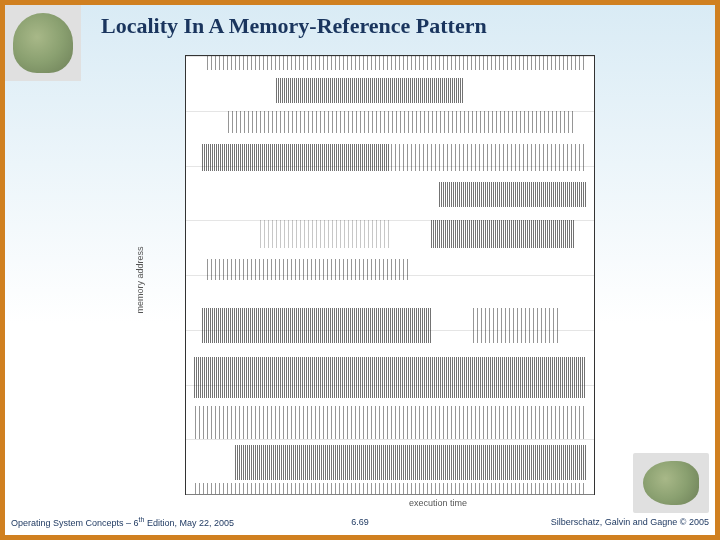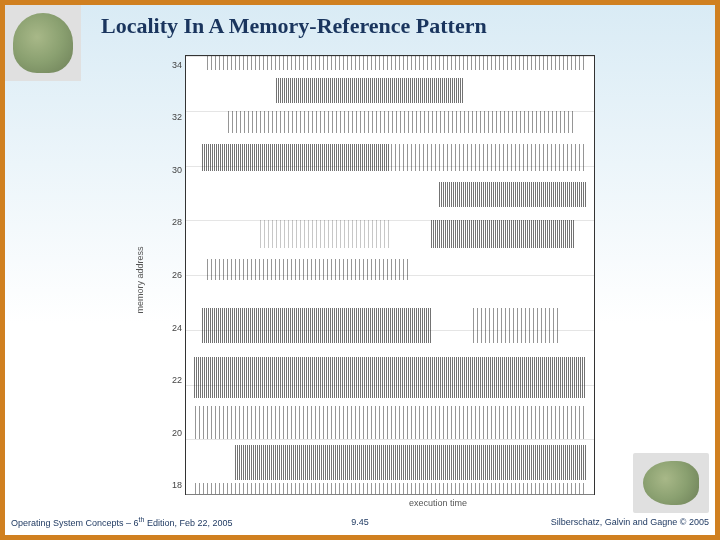--- a/index.html
+++ b/index.html
@@ -148,31 +148,20 @@
 <div class="outer-frame">
 
   <div class="top-badge">
     <div class="dino-top"></div>
   </div>
 
   <div class="title">Locality In A Memory-Reference Pattern</div>
 
   <div class="chart-area">
     <div class="y-label">memory address</div>
-    <div class="y-axis">
-      <span class="y-tick" style="top:2%">34</span>
-      <span class="y-tick" style="top:14%">32</span>
-      <span class="y-tick" style="top:26%">30</span>
-      <span class="y-tick" style="top:38%">28</span>
-      <span class="y-tick" style="top:50%">26</span>
-      <span class="y-tick" style="top:62%">24</span>
-      <span class="y-tick" style="top:74%">22</span>
-      <span class="y-tick" style="top:86%">20</span>
-      <span class="y-tick" style="top:98%">18</span>
-    </div>
     <div class="plot" id="plot">
         <div class="gridline" style="top: 100%;"></div>
         <div class="gridline" style="top: 87.5%;"></div>
         <div class="gridline" style="top: 75%;"></div>
         <div class="gridline" style="top: 62.5%;"></div>
         <div class="gridline" style="top: 50%;"></div>
         <div class="gridline" style="top: 37.5%;"></div>
         <div class="gridline" style="top: 25%;"></div>
         <div class="gridline" style="top: 12.5%;"></div>
         <div class="gridline" style="top: 0%;"></div>
@@ -194,19 +183,19 @@
       </div>
     <div class="x-label">execution time</div>
   </div>
 
   <div class="bottom-badge">
     <div class="dino-bottom"></div>
   </div>
 
   <div class="footer">
     <span>
-      <span>Operating System Concepts – 6</span><span class="sup">th</span><span> Edition, Feb 22, 2005</span>
+      <span>Operating System Concepts – 6</span><span class="sup">th</span><span> Edition, May 22, 2005</span>
     </span>
-    <span class="page-num">9.45</span>
+    <span class="page-num">6.69</span>
     <span>Silberschatz, Galvin and Gagne © 2005</span>
   </div>
 
 </div>
 
 </body></html>

